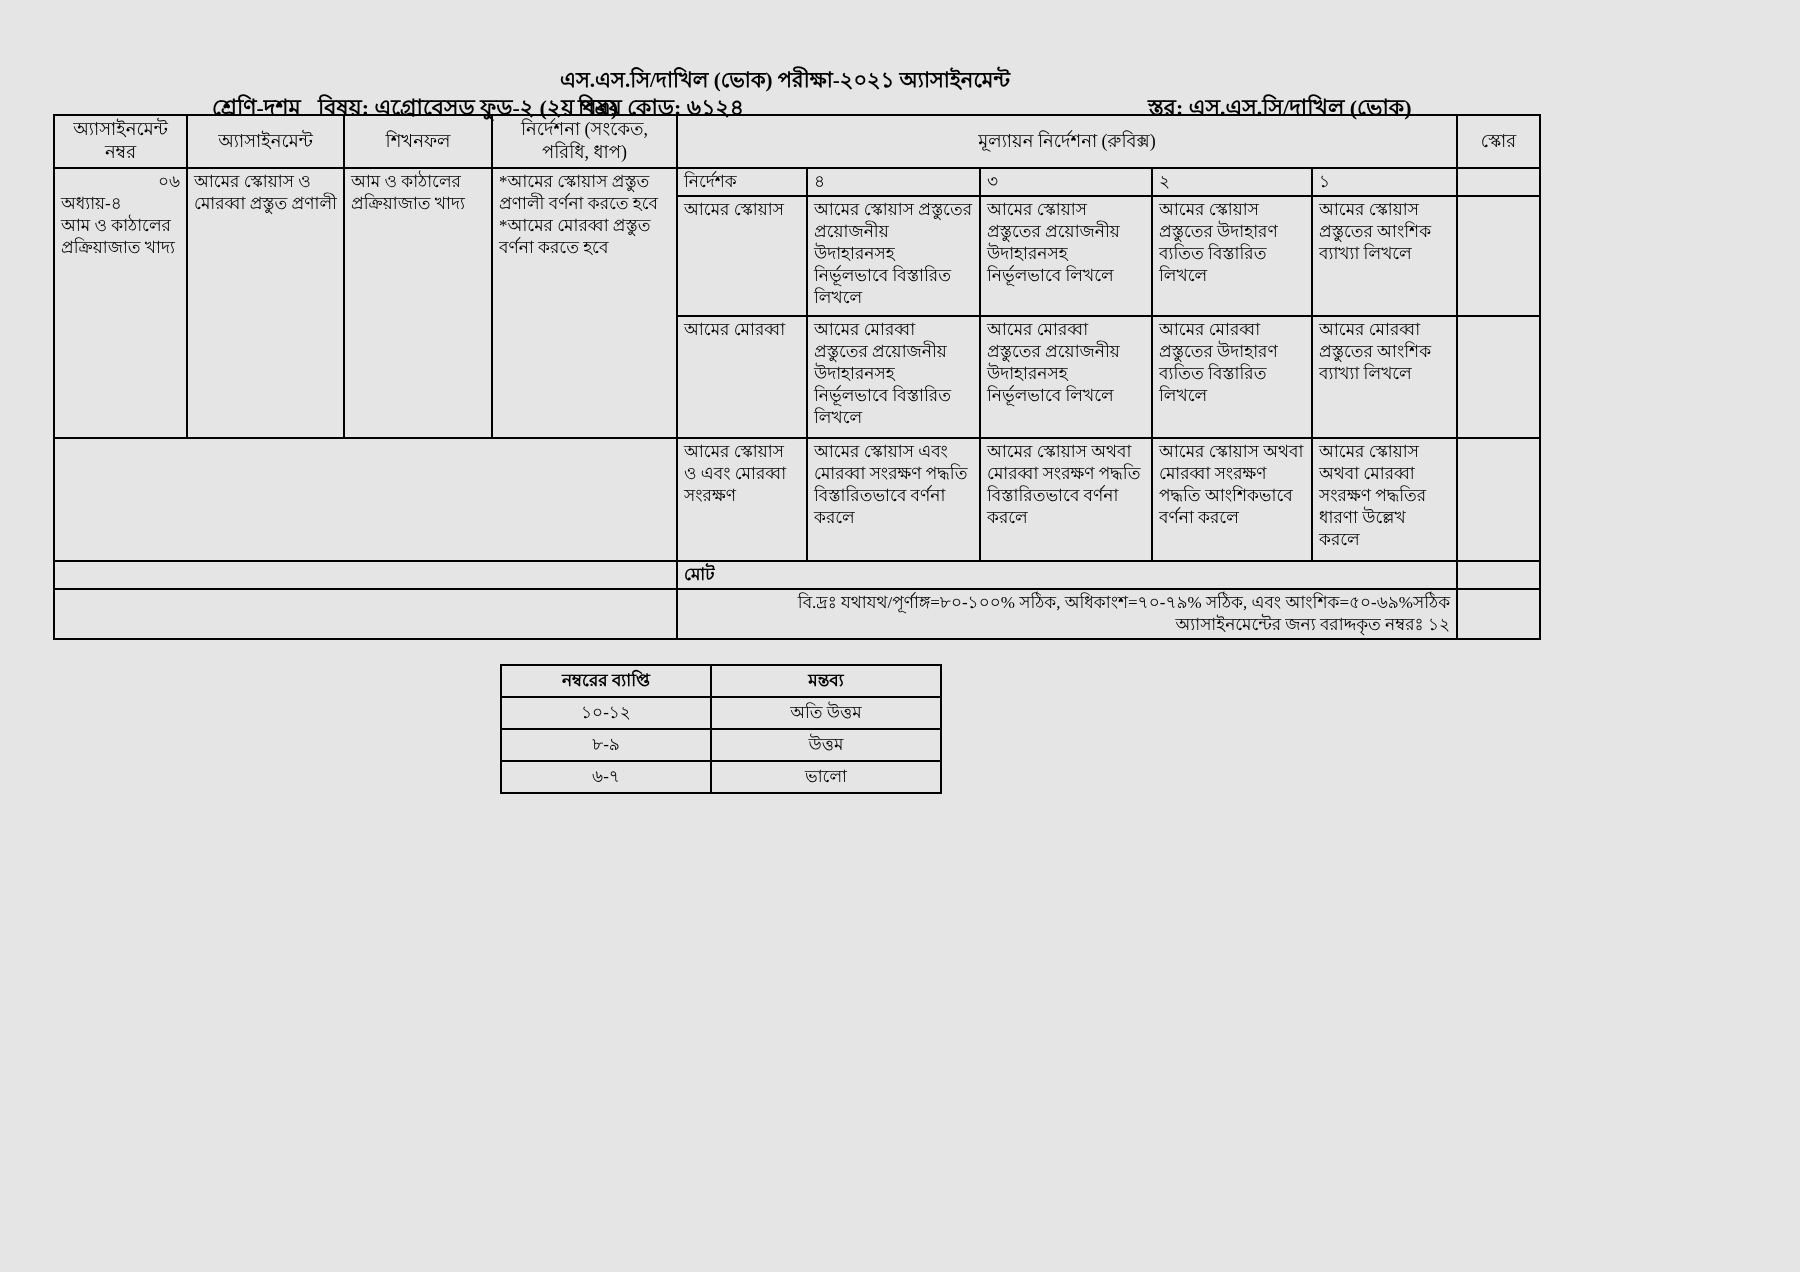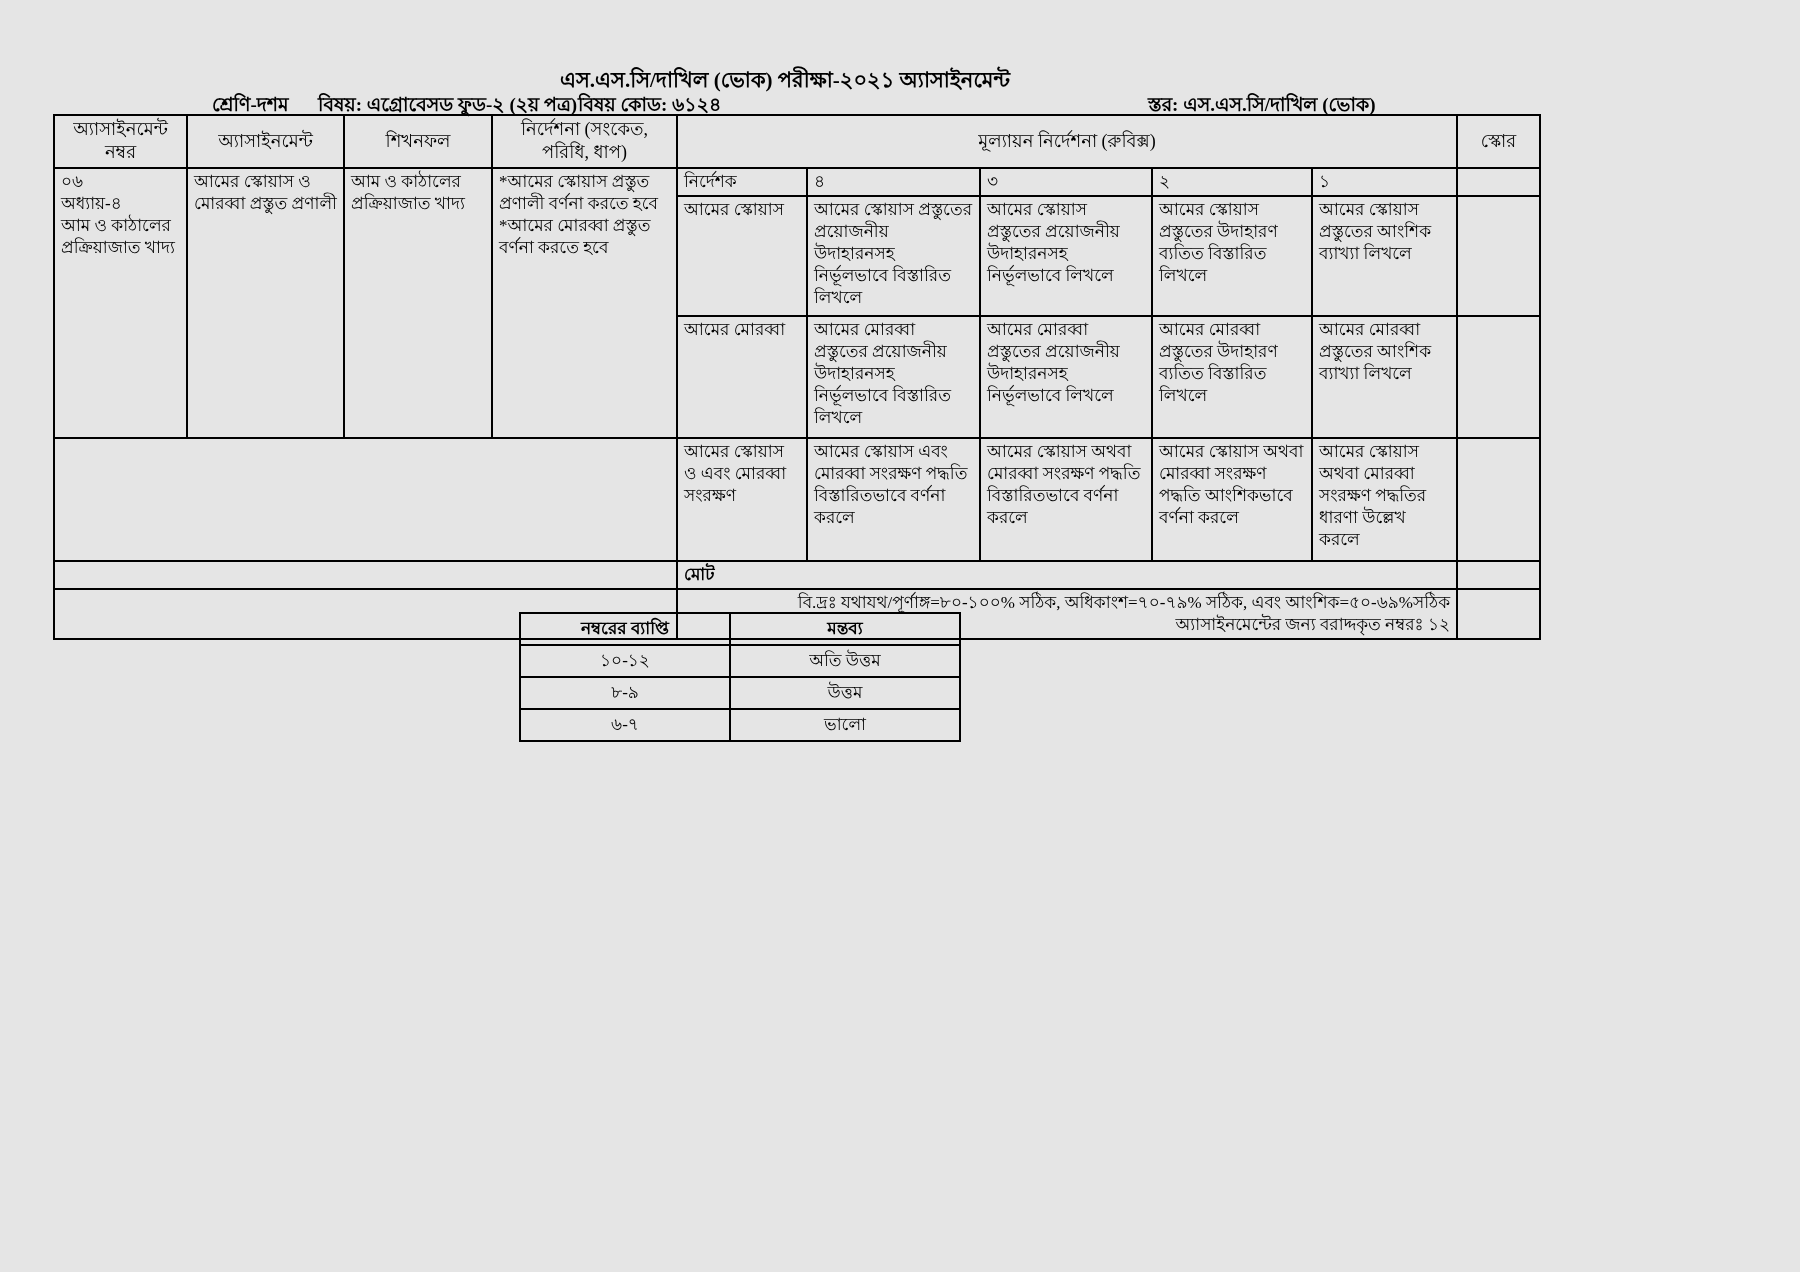--- a/index.html
+++ b/index.html
@@ -4,40 +4,40 @@
 <style>
   * { margin:0; padding:0; box-sizing:border-box; }
   html,body { background:#fff; }
   body { font-family:"Liberation Serif", serif; color:#000; }
   .page { position:relative; width:1800px; height:1272px; background:#e5e5e5; overflow:hidden; }
 
   .title { position:absolute; top:64px; left:42px; width:1486px; text-align:center;
            font-size:21px; font-weight:bold; }
 
   .meta-row { position:absolute; top:90px; left:0; width:1800px; height:24px;
-              font-size:19px; font-weight:bold; }
+              font-size:22px; font-weight:bold; }
   .meta-row span { position:absolute; white-space:nowrap; }
   .m-class { left:212px; }
   .m-subject { left:318px; }
   .m-code { left:578px; }
   .m-level { left:1148px; }
 
   table.main { position:absolute; top:114px; left:42px; width:1486px;
                border-collapse:collapse; table-layout:fixed;margin-left:11px; }
   table.main td { border:2px solid #000; vertical-align:top; padding:2px 6px;
                   font-size:17px; line-height:1.3; overflow:hidden; }
   table.main td.hc { text-align:center; vertical-align:middle; font-size:18px; }
   table.main td.mid { vertical-align:middle; }
   table.main td.right { text-align:left; vertical-align:middle; }
-  .num-center { text-align:left; }
+  .num-center { text-align:right; }
   .tot { font-weight:bold; }
   .note-line { text-align:right; }
 
-  table.grade { position:absolute; top:612px; left:500px; width:440px;
-                border-collapse:collapse; table-layout:fixed;margin-left:19px; }
+  table.grade { position:absolute; top:664px; left:500px; width:440px;
+                border-collapse:collapse; table-layout:fixed; }
   table.grade td { border:2px solid #000; text-align:center; vertical-align:middle;
                    font-size:17px; padding:1px 4px; }
   table.grade td.gh { font-weight:bold; }
 </style>
 </head>
 <body>
 
 <div class="page">
 
   <div class="title">এস.এস.সি/দাখিল (ভোক) পরীক্ষা-২০২১ অ্যাসাইনমেন্ট</div>

